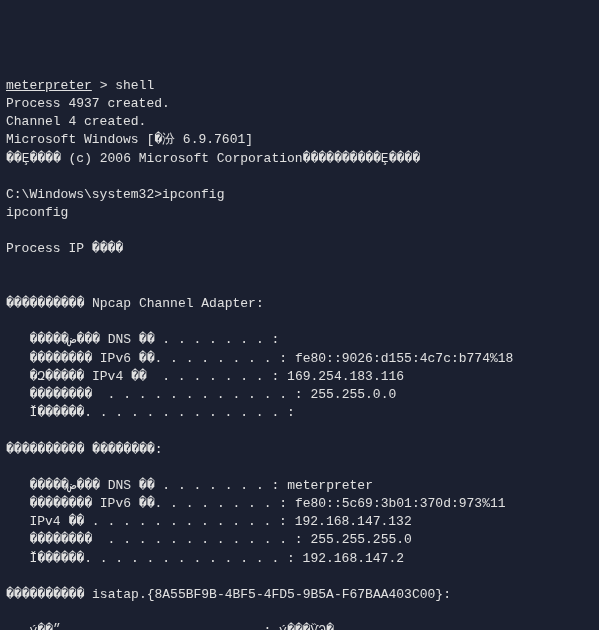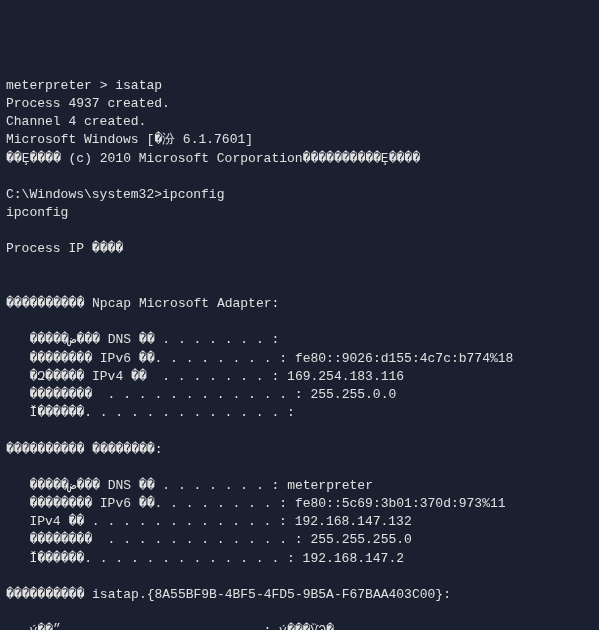--- a/index.html
+++ b/index.html
@@ -13,41 +13,42 @@
       font-family: 'Courier New', monospace;
       font-size: 13px;
       line-height: 1.4;
       width: 599px;
       height: 630px;
       padding: 4px 6px;
       overflow: hidden;
       white-space: pre-wrap;
     }
     .prompt-underline {
+      text-decoration: underline;
       text-align: right;
     }
   </style>
 </head>
 <body>
 
 
 
-<div><span class="prompt-underline">meterpreter</span><span> &gt; </span><span>isatap</span>
+<div><span class="prompt-underline">meterpreter</span><span> &gt; </span><span>shell</span>
 <span>Process 4937 created.</span>
 <span>Channel 4 created.</span>
-<span>Microsoft Windows [�汾 6.1.7601]</span>
-<span>��Ȩ���� (c) 2010 Microsoft Corporation����������Ȩ����</span>
+<span>Microsoft Windows [�汾 6.9.7601]</span>
+<span>��Ȩ���� (c) 2006 Microsoft Corporation����������Ȩ����</span>
 <span></span>
 <span>C:\Windows\system32&gt;</span><span>ipconfig</span>
 <span>ipconfig</span>
 <span></span>
 <span>Process IP ����</span>
 <span></span>
 <span></span>
-<span>���������� Npcap Microsoft Adapter:</span>
+<span>���������� Npcap Channel Adapter:</span>
 <span></span>
 <span>   �����ض��� DNS ��׺ . . . . . . . :</span>
 <span>   �������� IPv6 ��. . . . . . . . : fe80::9026:d155:4c7c:b774%18</span>
 <span>   �Զ����� IPv4 ��  . . . . . . . : 169.254.183.116</span>
 <span>   ��������  . . . . . . . . . . . . : 255.255.0.0</span>
 <span>   Ĭ������. . . . . . . . . . . . . :</span>
 <span></span>
 <span>���������� ��������:</span>
 <span></span>
 <span>   �����ض��� DNS ��׺ . . . . . . . : meterpreter</span>

